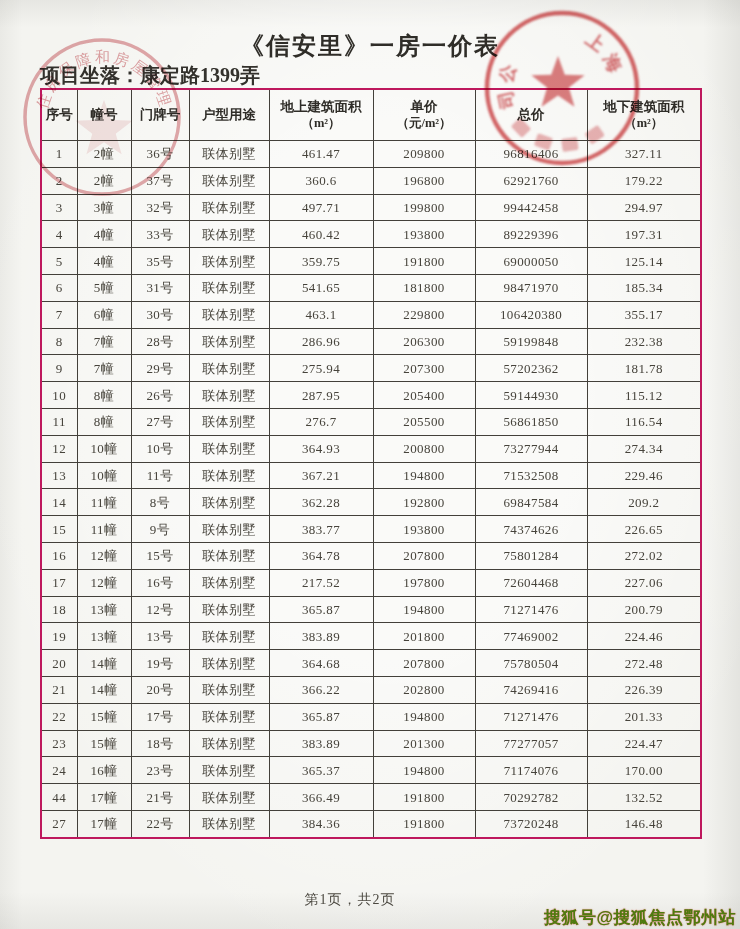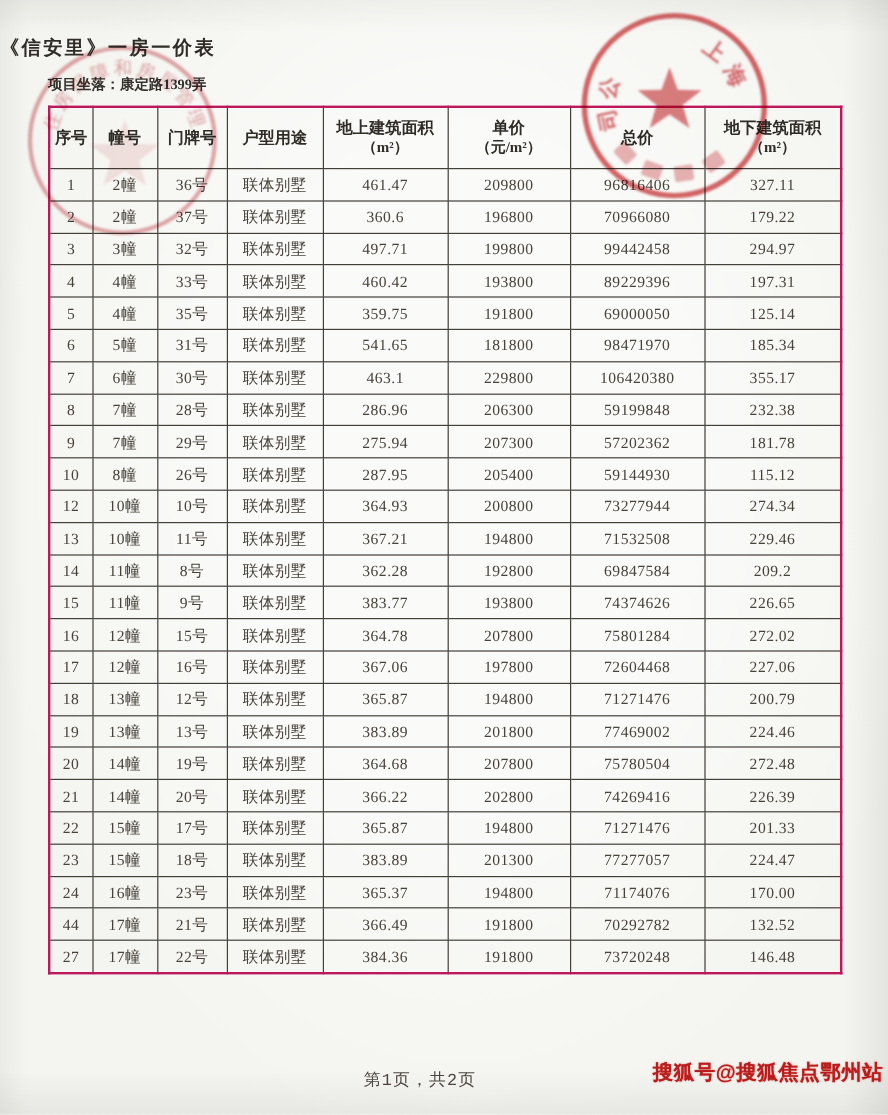--- a/index.html
+++ b/index.html
@@ -14,26 +14,26 @@
   
   .paper-texture {
     position:absolute; inset:0; pointer-events:none;
     background:
       radial-gradient(ellipse at 52% 42%, rgba(255,255,255,0.55) 35%, rgba(0,0,0,0) 75%),
       linear-gradient(180deg, rgba(110,110,104,0.10) 0%, rgba(0,0,0,0) 3%, rgba(0,0,0,0) 96%, rgba(110,110,104,0.10) 100%),
       linear-gradient(90deg, rgba(110,110,104,0.08) 0%, rgba(0,0,0,0) 3%, rgba(0,0,0,0) 95%, rgba(110,110,104,0.12) 100%);
   }
   .doc-title {
     position:absolute; top:30px; left:0; width:100%;
-    text-align:left; font-size:16px; font-weight:bold;
+    text-align:center; font-size:24px; font-weight:bold;
     letter-spacing:2px; color:#2f2d28;
   }
   .location-line {
     position:absolute; top:62px; left:40px;
-    font-size:12px; font-weight:bold; color:#33312c;
+    font-size:20px; font-weight:bold; color:#33312c;
   }
   table.price-table {
     position:absolute; left:40px; top:88px; width:660px;
     border-collapse:collapse; table-layout:fixed;
     border:2px solid #be185d;
   }
   .price-table th, .price-table td {
     border:1px solid #43403a;
     text-align:center; vertical-align:middle;
     padding:0; overflow:hidden;
@@ -48,26 +48,25 @@
     letter-spacing:0.4px; line-height:1;
   }
   .stamp {
     position:absolute; pointer-events:none;
     mix-blend-mode:multiply;
   }
   .page-footer {
     position:absolute; bottom:20px; left:0; width:700px;
     text-align:center; font-size:14px; color:#4b4840;
     letter-spacing:1px;
-    font-family:Liberation Mono, monospace;
   }
   .watermark {
-    position:absolute; right:4px; bottom:24px;
+    position:absolute; right:4px; bottom:0;
     font-family:"Liberation Sans","DejaVu Sans",sans-serif;
-    font-size:17px; font-weight:bold; color:#b91c1c;
+    font-size:17px; font-weight:bold; color:#4d7c0f;
     letter-spacing:0.5px;
     text-shadow:0 0 1.2px rgba(221,63,53,0.9);
   }
 </style>
 </head>
 <body>
 
 <div class="paper-texture"></div>
 
 <div class="doc-title">《信安里》一房一价表</div>
@@ -142,21 +141,21 @@
         <td>327.11</td>
       </tr>
 
       <tr>
         <td>2</td>
         <td>2幢</td>
         <td>37号</td>
         <td>联体别墅</td>
         <td>360.6</td>
         <td>196800</td>
-        <td>70966080</td>
+        <td>62921760</td>
         <td>179.22</td>
       </tr>
 
       <tr>
         <td>3</td>
         <td>3幢</td>
         <td>32号</td>
         <td>联体别墅</td>
         <td>497.71</td>
         <td>199800</td>
@@ -234,20 +233,30 @@
         <td>10</td>
         <td>8幢</td>
         <td>26号</td>
         <td>联体别墅</td>
         <td>287.95</td>
         <td>205400</td>
         <td>59144930</td>
         <td>115.12</td>
       </tr>
 
+      <tr>
+        <td>11</td>
+        <td>8幢</td>
+        <td>27号</td>
+        <td>联体别墅</td>
+        <td>276.7</td>
+        <td>205500</td>
+        <td>56861850</td>
+        <td>116.54</td>
+      </tr>
 
       <tr>
         <td>12</td>
         <td>10幢</td>
         <td>10号</td>
         <td>联体别墅</td>
         <td>364.93</td>
         <td>200800</td>
         <td>73277944</td>
         <td>274.34</td>
@@ -295,21 +304,21 @@
         <td>207800</td>
         <td>75801284</td>
         <td>272.02</td>
       </tr>
 
       <tr>
         <td>17</td>
         <td>12幢</td>
         <td>16号</td>
         <td>联体别墅</td>
-        <td>367.06</td>
+        <td>217.52</td>
         <td>197800</td>
         <td>72604468</td>
         <td>227.06</td>
       </tr>
 
       <tr>
         <td>18</td>
         <td>13幢</td>
         <td>12号</td>
         <td>联体别墅</td>

